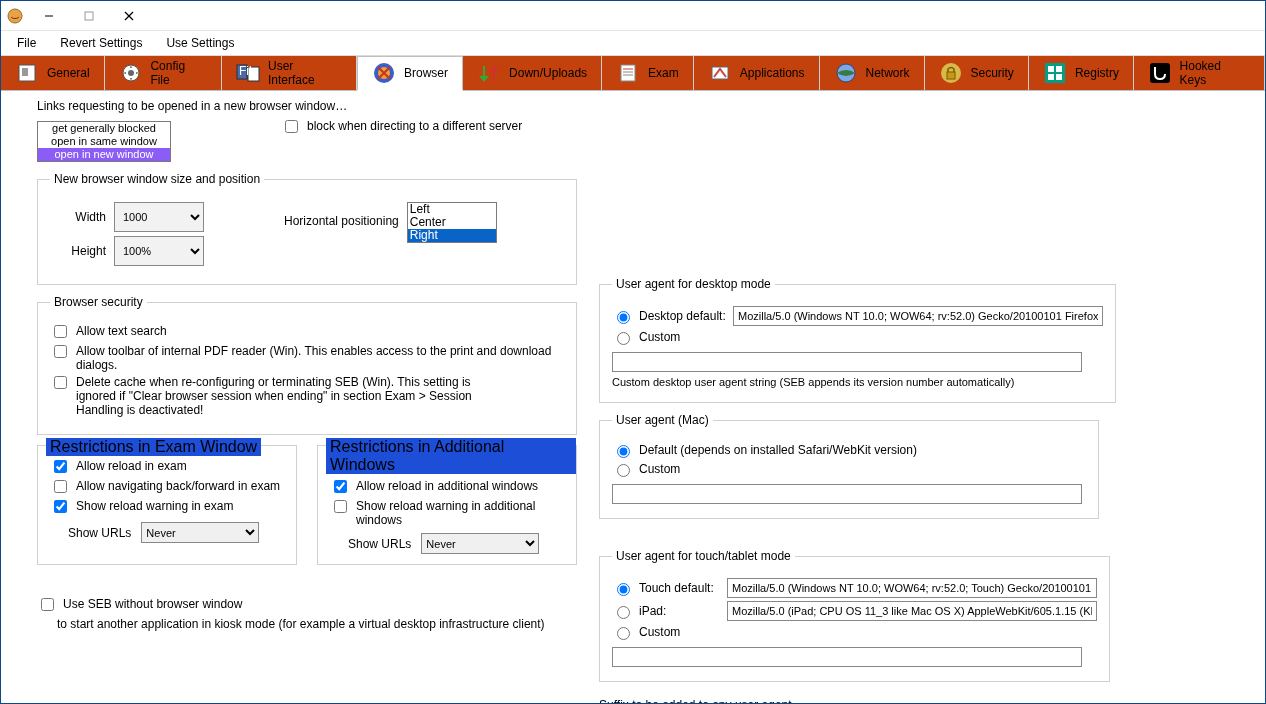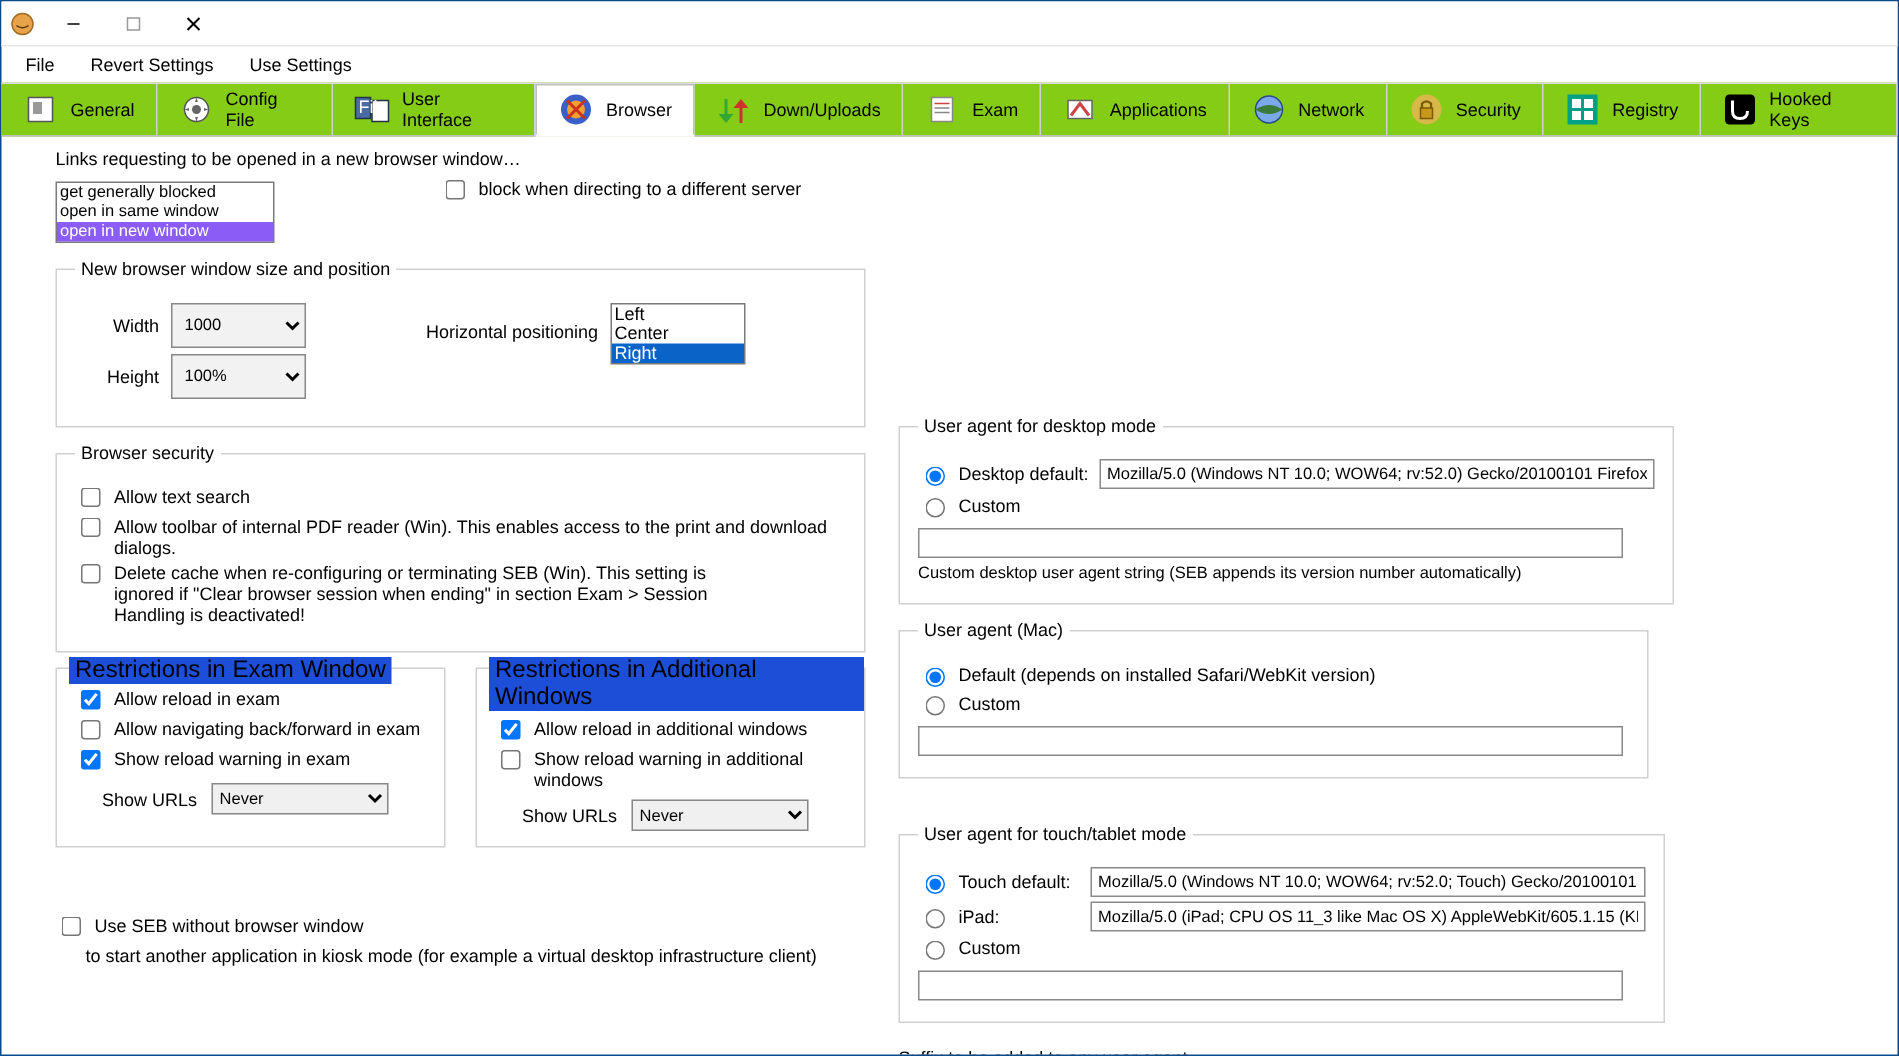--- a/index.html
+++ b/index.html
@@ -4,28 +4,28 @@
 <style>
   * { box-sizing: border-box; font-family: "Segoe UI", Tahoma, sans-serif; font-size: 12px; }
   body { margin: 0; padding: 0; background: #fff; }
   .window { width: 1266px; height: 704px; border: 1px solid #0a4a8a; display: flex; flex-direction: column; background: #fff; }
   .titlebar { height: 30px; background: #fff; display: flex; align-items: center; padding: 0 6px; border-bottom: 1px solid #e5e5e5; }
   .titlebar .icon { width:16px; height:16px; margin-right:6px; display:inline-block; }
   .titlebar .title { flex: 1; color: #000; }
   .titlebar .ctrl { width: 40px; height: 22px; display: flex; align-items: center; justify-content: center; color:#333; }
   .menubar { height: 24px; display: flex; align-items: center; padding: 0 6px; gap: 4px; }
   .menubar .mitem { padding: 2px 10px; cursor: default; }
-  .toolbar { height: 36px; background: #84cc16; border-top: 1px solid #dcdcdc; border-bottom: 1px solid #bfbfbf; display:flex; align-items:stretch; }
+  .toolbar { height: 36px; background: #c2410c; border-top: 1px solid #dcdcdc; border-bottom: 1px solid #bfbfbf; display:flex; align-items:stretch; }
   .tab { display:flex; align-items:center; gap:8px; padding:0 14px; border-right: 1px solid #d0d0d0; cursor: default; }
   .tab.active { background:#fff; border-bottom:2px solid #fff; margin-bottom:-1px; border-top:1px solid #bfbfbf; border-left:1px solid #bfbfbf; border-right:1px solid #bfbfbf; }
   .tabicon { width:24px; height:24px; display:inline-flex; align-items:center; justify-content:center; }
   .content { flex:1; position:relative; padding: 12px 24px; overflow:hidden; }
   .left-col { position:absolute; left: 36px; top: 8px; width: 540px; }
   .right-col { position:absolute; left: 598px; top: 186px; width: 500px; }
-  .listbox { width:146px; border:1px solid #7a7a7a; background:#fff; }
+  .listbox { width:134px; border:1px solid #7a7a7a; background:#fff;text-align:center; }
   .listbox .opt { padding: 0 2px; line-height:13px; font-size:11px; }
   .listbox .opt.selected { background:#8b5cf6; color:#fff; }
   fieldset.group { border: 1px solid #d0d0d0; margin: 10px 0; padding: 12px 12px 14px 12px; position:relative; }
   fieldset.group > legend { padding: 0 4px; color:#000000; font-size:12px; }
   .row { display:flex; align-items:center; gap:8px; margin:4px 0; }
   .lbl { min-width: 56px; text-align:right; }
   select.combo, input.combo { height:30px; border:1px solid #888; background:#fff; padding:0 4px; font-size:11px; }
   select.combo { width: 90px; background:#f2f2f2; }
   .hlist { width:90px; border:1px solid #7a7a7a; font-size:11px; }
   .hlist .opt { padding:0 2px; line-height:13px; }
@@ -284,21 +284,21 @@
               <input type="checkbox" style="">
               <span>Show reload warning in additional windows</span>
             </div>
           <div class="show-urls-row">
             <span style="margin-left:18px;">Show URLs</span>
             <select><option>Never</option></select>
           </div>
         </div>
       </div>
 
-      <div style="margin-top:45px;">
+      <div style="margin-top:32px;">
         <div class="chk">
             <input type="checkbox" style="">
             <span>Use SEB without browser window</span>
           </div>
         <div style="margin-left:20px;">to start another application in kiosk mode (for example a virtual desktop infrastructure client)</div>
       </div>
     </div>
 
     <div class="right-col">
       <fieldset class="group" style="margin-top:0;">

